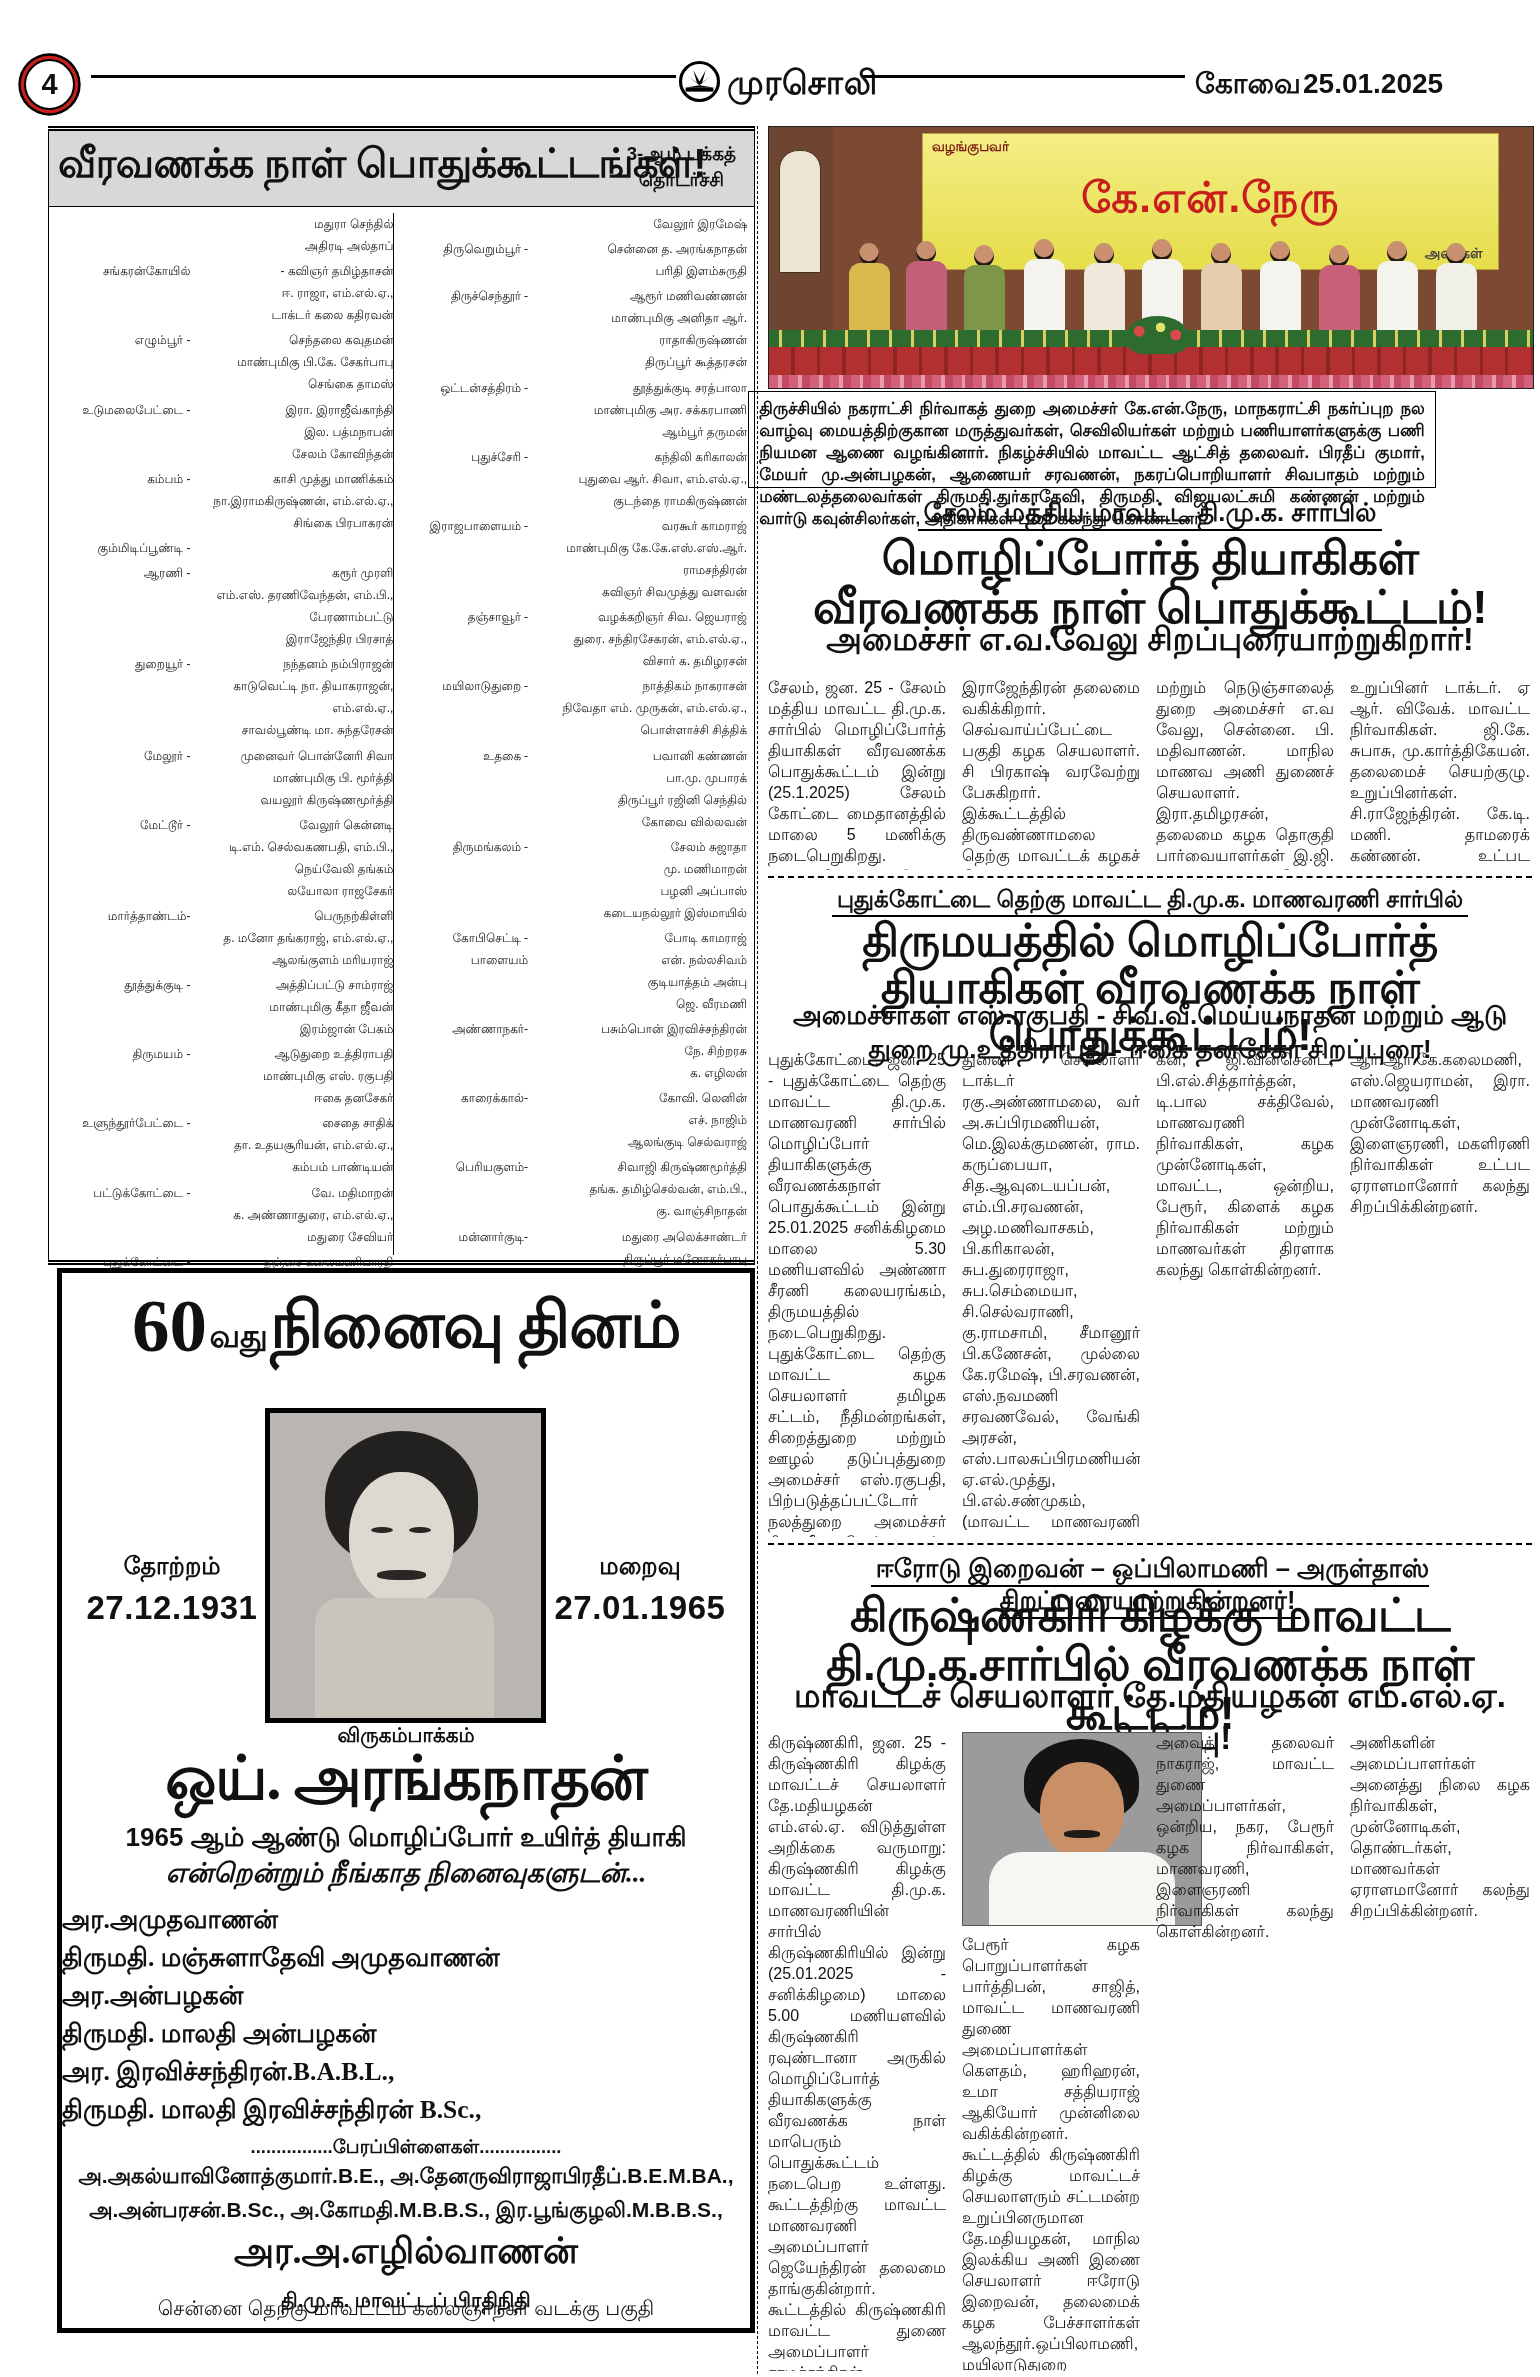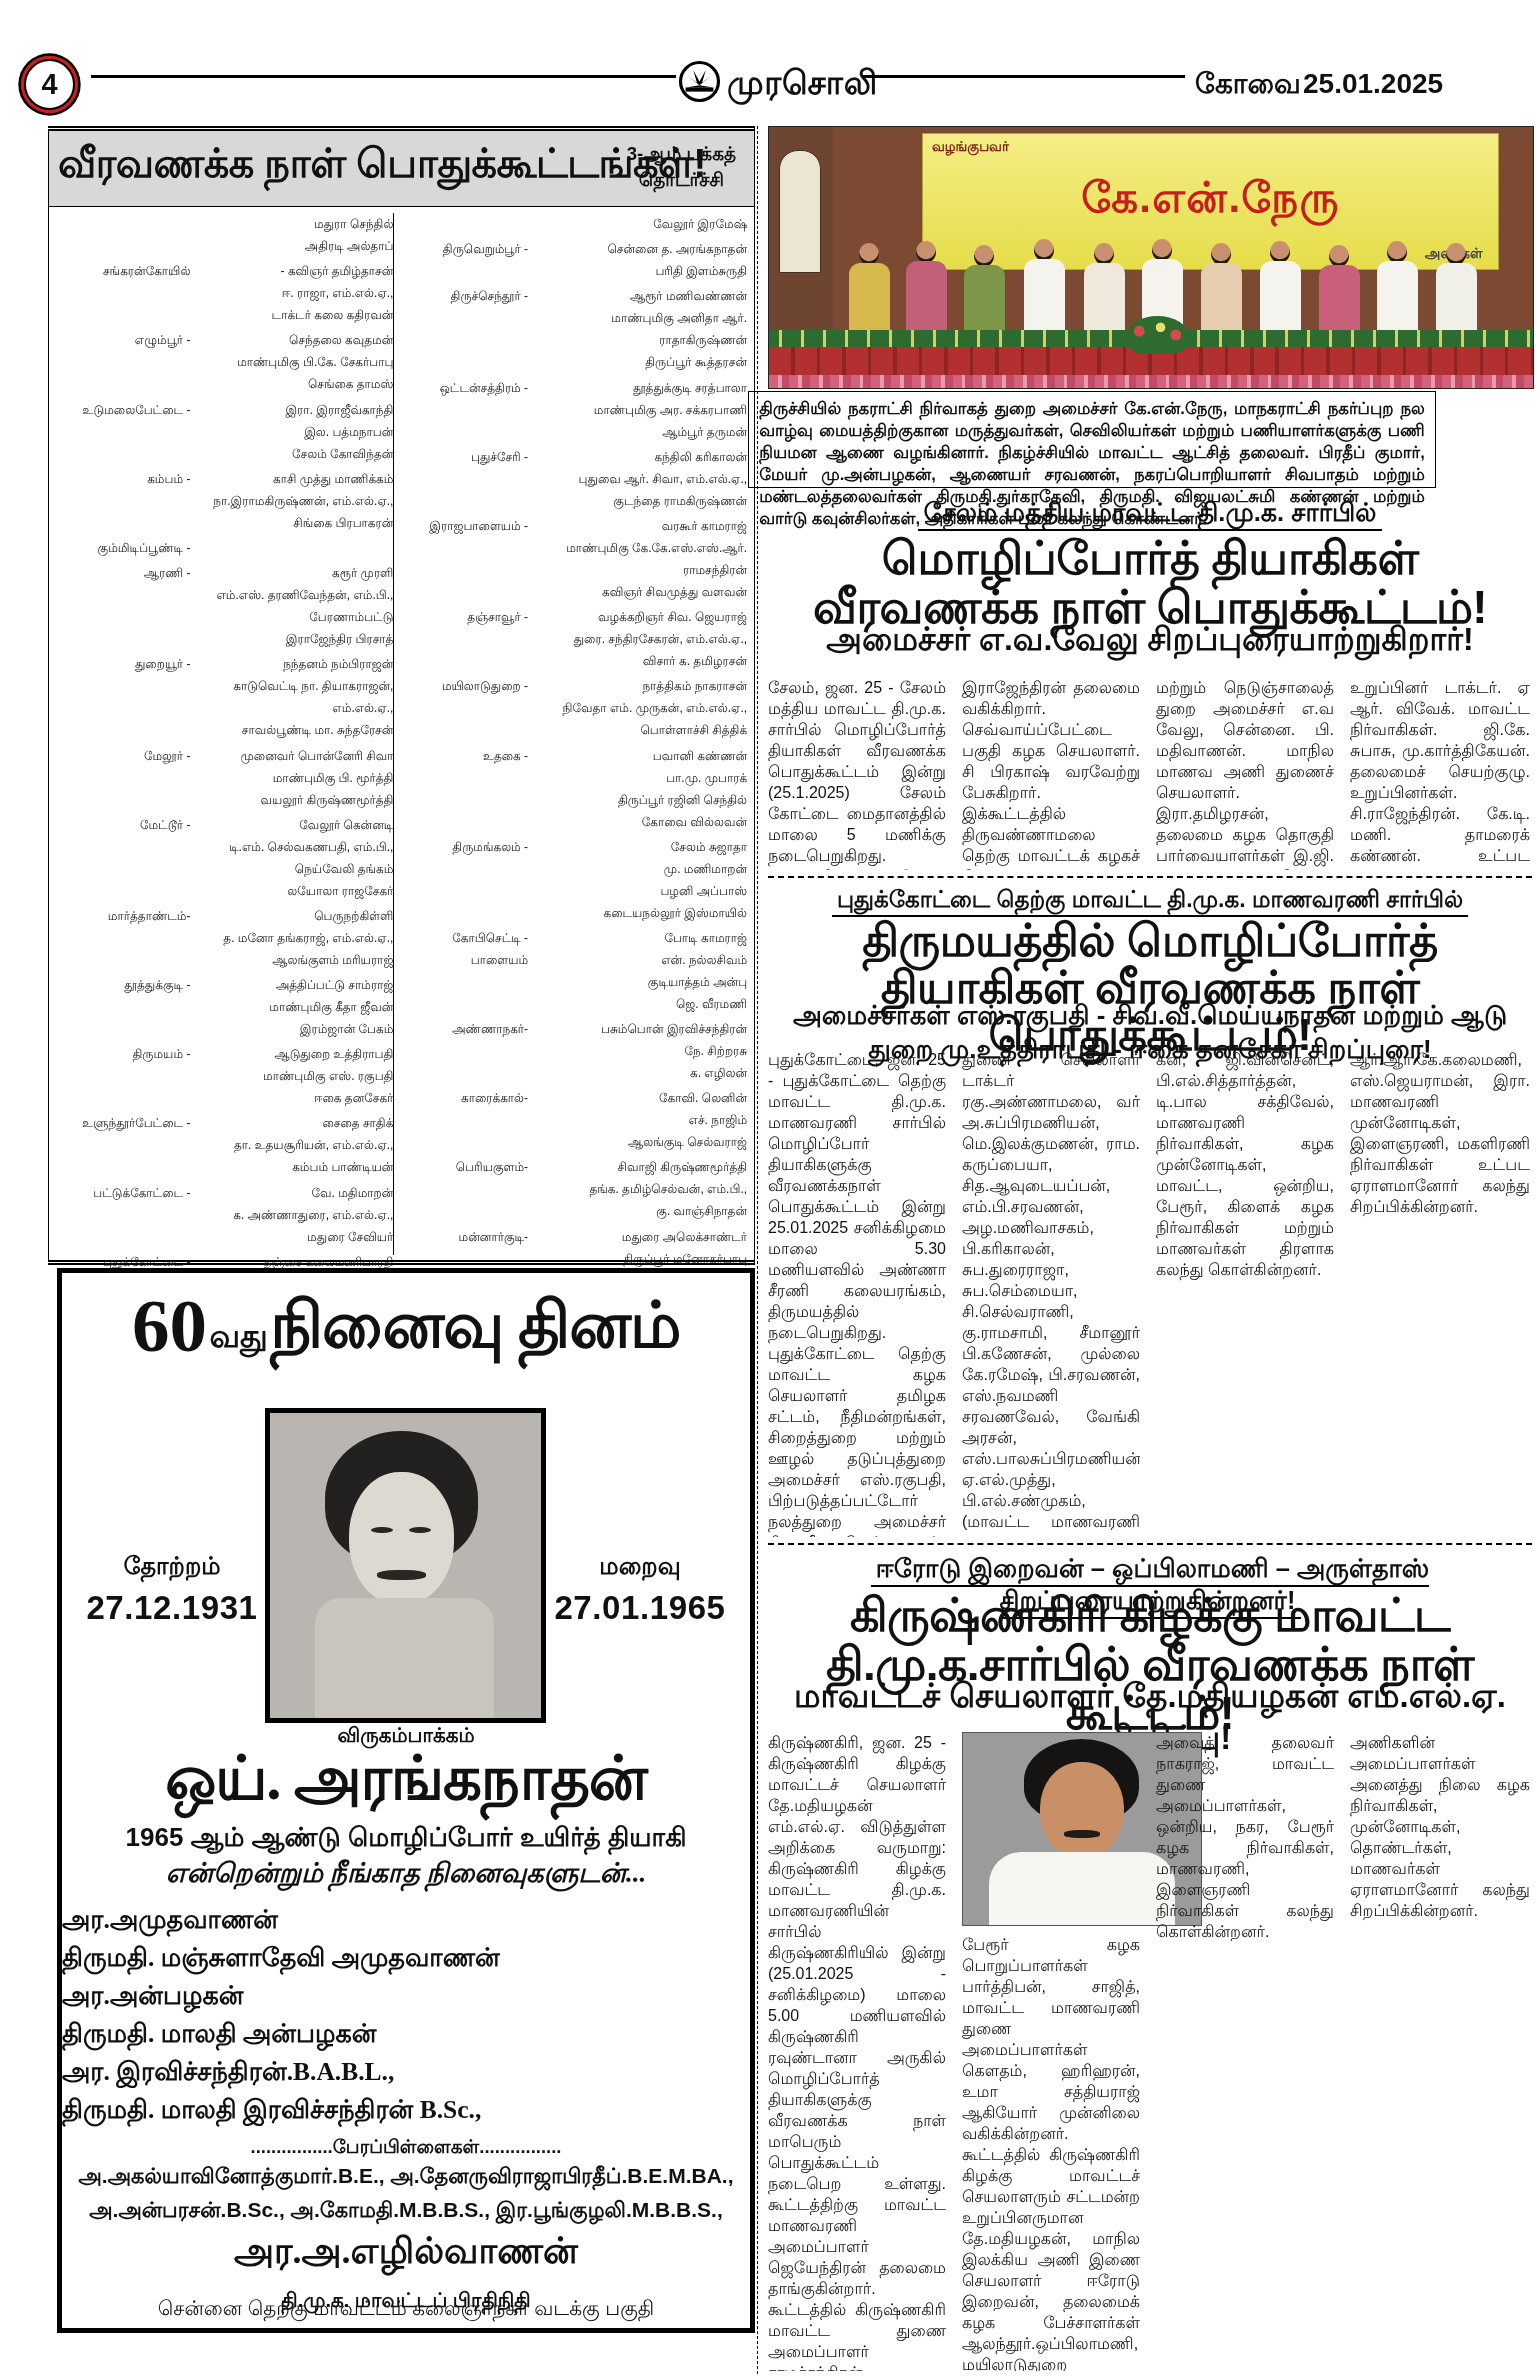--- a/index.html
+++ b/index.html
@@ -18,21 +18,21 @@
   #list-box{left:48px;top:126px;width:705px;height:1129px;border-left:1.9px solid #000;border-right:1.9px solid #000;
      border-top:5.1px double #000;border-bottom:5.1px double #000;background:#fff;}
   #list-head{position:absolute;left:0;top:0;right:0;height:75px;background:#d8d8d8;border-bottom:1.9px solid #000;}
   #list-title{position:absolute;left:9px;top:10.2px;font-size:40px;font-weight:900;letter-spacing:-0.6px;}
   #list-note{position:absolute;right:5.1px;top:10.2px;width:135px;font-size:18.5px;font-weight:bold;text-align:center;line-height:25.5px;}
   #list-cols{position:absolute;left:6.4px;top:82px;right:5.1px;bottom:5.1px;display:flex;}
   #colA{width:338px;}
   #colB{width:345px;border-left:1.3px solid #000;padding-left:7.7px;}
   .entry{display:flex;font-size:12px;line-height:22px;margin-bottom:3.2px;text-align:right;}
   .place{width:135px;flex:none;white-space:pre-line;}
-  #colB .place{width:126px;}
+  #colB .place{width:126px;font-family:Liberation Serif, serif;}
   .names{flex:1;white-space:pre-line;}
   #sig-rule{border-top:1.9px solid #000;margin:6.4px 0 7.7px 0;}
   .sig-name{font-size:21px;font-weight:bold;text-align:right;}
   .sig-role{font-size:18px;text-align:right;padding-right:27px;margin-top:5.1px;}
   .sig-org{font-size:18px;text-align:right;padding-right:3.8px;margin-top:5.1px;}
   .sig-venue{font-size:19px;font-weight:bold;margin-top:25.5px;padding-left:37px;}
   .sig-city{font-size:18px;margin-top:6.4px;padding-left:37px;}
   
   #mem-box{left:57px;top:1268px;width:688px;height:1055px;border:5.1px solid #000;background:#fff;}
   #mem-title{position:absolute;left:0;right:0;top:10.2px;text-align:center;font-family:"Liberation Serif",serif;}

